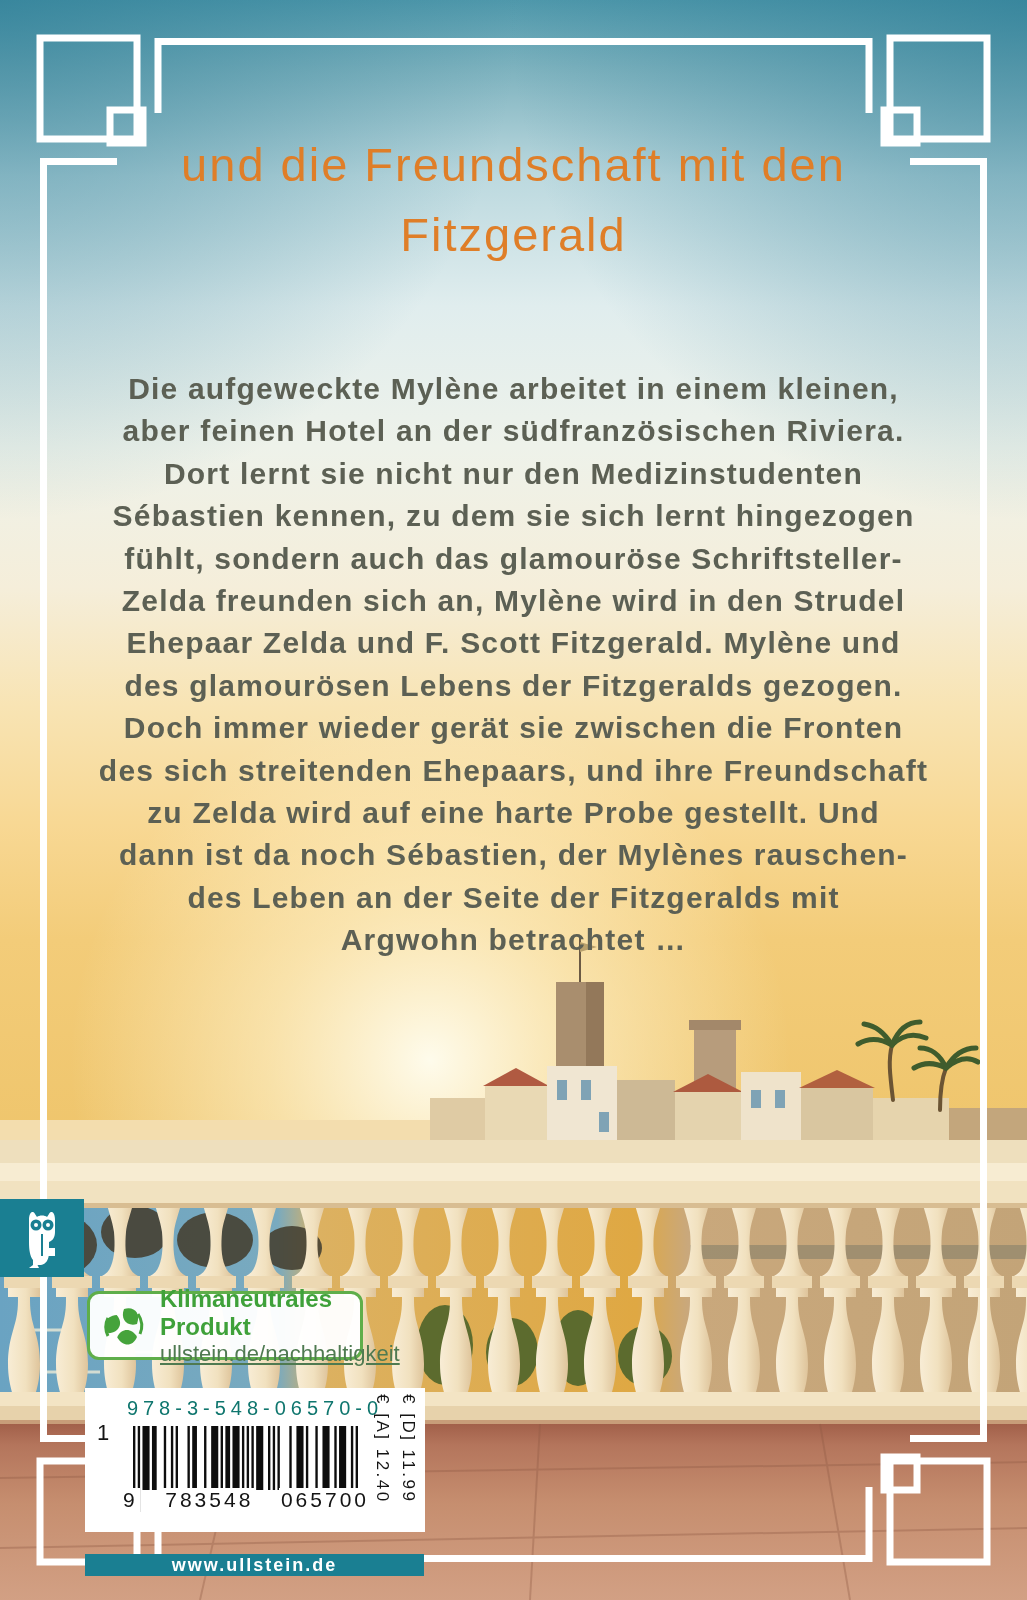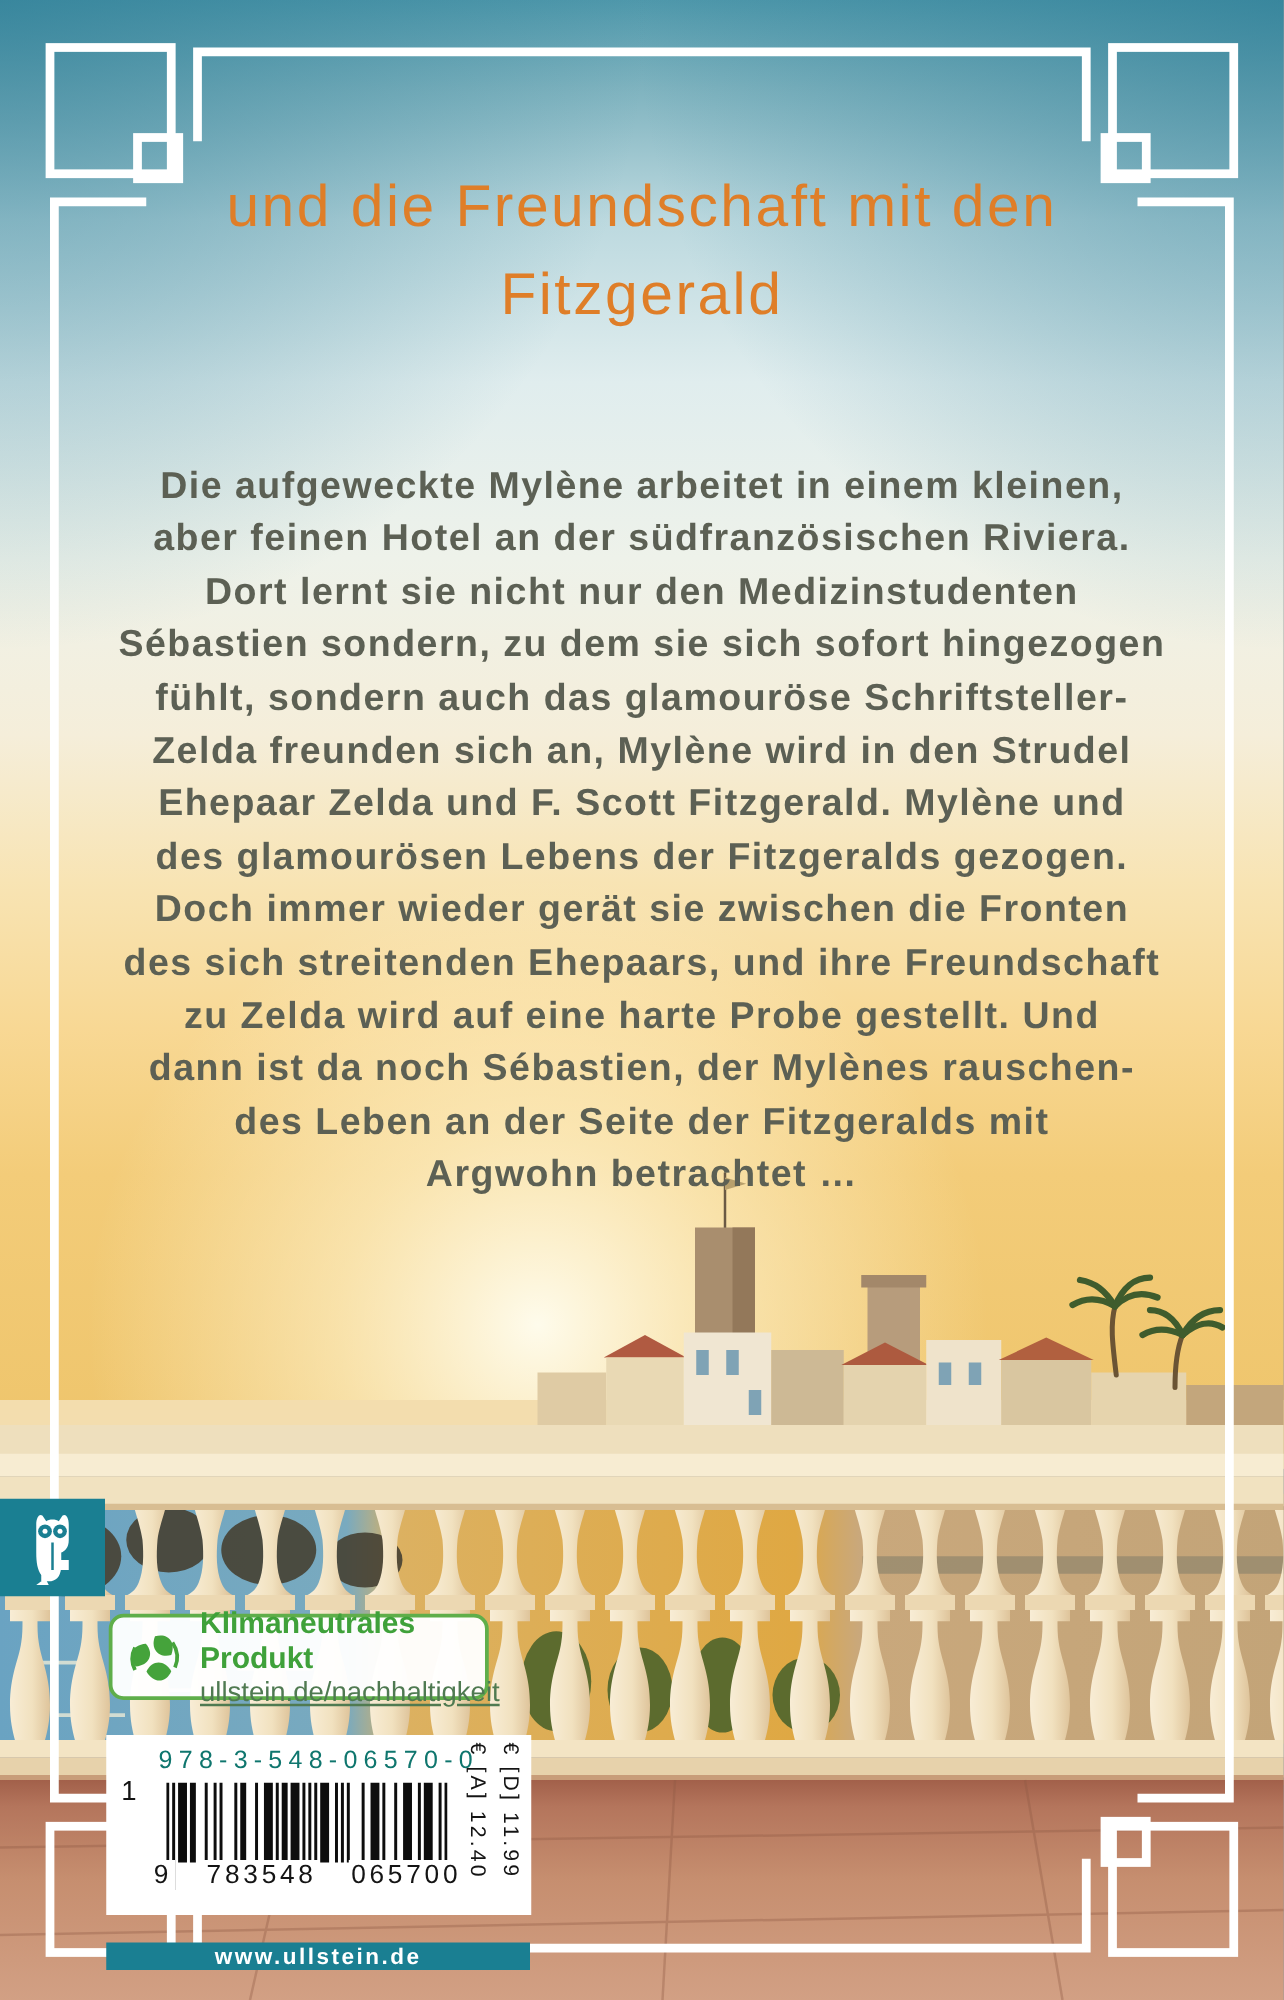--- a/index.html
+++ b/index.html
@@ -13,21 +13,21 @@
   
   .blurb{position:absolute;left:0;top:368px;width:1027px;text-align:center;
          color:#5c6054;font-size:30px;line-height:42.4px;letter-spacing:1.2px;font-weight:700;}
   .blurb span{display:block;}
   
   .frame{position:absolute;inset:0;pointer-events:none;}
   
   .pub-logo{position:absolute;left:0;top:1199px;width:84px;height:78px;background:#1a7f92;
             display:flex;align-items:center;justify-content:center;}
   
-  .eco{position:absolute;left:87px;top:1291px;width:304px;height:69px;box-sizing:border-box;
+  .eco{position:absolute;left:87px;top:1291px;width:276px;height:69px;box-sizing:border-box;
        background:rgba(255,255,255,.96);border:3px solid #5fae4a;border-radius:12px;
        display:flex;align-items:center;padding:0 8px;}
   .eco-icon{width:52px;height:52px;flex:0 0 52px;margin-right:10px;}
   .eco-title{color:#3fa13a;font-weight:bold;font-size:24px;line-height:28px;}
   .eco-link{color:#4f7a51;font-size:22px;line-height:26px;text-decoration:underline;}
   
   .bcbox{position:absolute;left:85px;top:1388px;width:340px;height:144px;background:#fff;}
   .isbn{position:absolute;left:30px;top:9px;width:280px;text-align:center;color:#0f766e;
         font-size:20px;letter-spacing:5px;font-weight:500;white-space:nowrap;}
   .edition{position:absolute;left:12px;top:32px;color:#141414;font-size:22px;}
@@ -193,21 +193,21 @@
 
   <div class="headline">
       <span>und die Freundschaft mit den</span>
       <span>Fitzgerald</span>
     </div>
 
   <div class="blurb">
       <span>Die aufgeweckte Mylène arbeitet in einem kleinen,</span>
       <span>aber feinen Hotel an der südfranzösischen Riviera.</span>
       <span>Dort lernt sie nicht nur den Medizinstudenten</span>
-      <span>Sébastien sondern, zu dem sie sich sofort hingezogen</span>
+      <span>Sébastien kennen, zu dem sie sich lernt hingezogen</span>
       <span>fühlt, sondern auch das glamouröse Schriftsteller-</span>
       <span>Zelda freunden sich an, Mylène wird in den Strudel</span>
       <span>Ehepaar Zelda und F. Scott Fitzgerald. Mylène und</span>
       <span>des glamourösen Lebens der Fitzgeralds gezogen.</span>
       <span>Doch immer wieder gerät sie zwischen die Fronten</span>
       <span>des sich streitenden Ehepaars, und ihre Freundschaft</span>
       <span>zu Zelda wird auf eine harte Probe gestellt. Und</span>
       <span>dann ist da noch Sébastien, der Mylènes rauschen-</span>
       <span>des Leben an der Seite der Fitzgeralds mit</span>
       <span>Argwohn betrachtet …</span>

